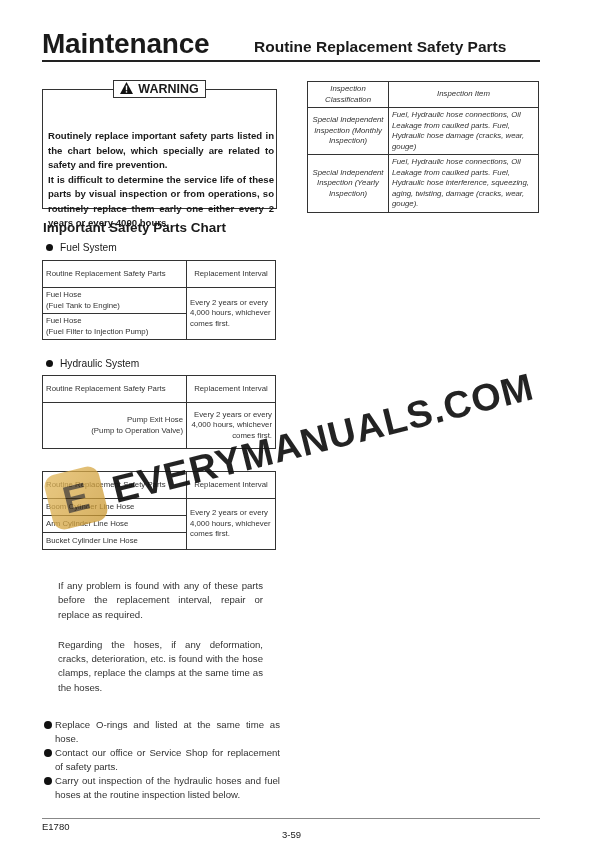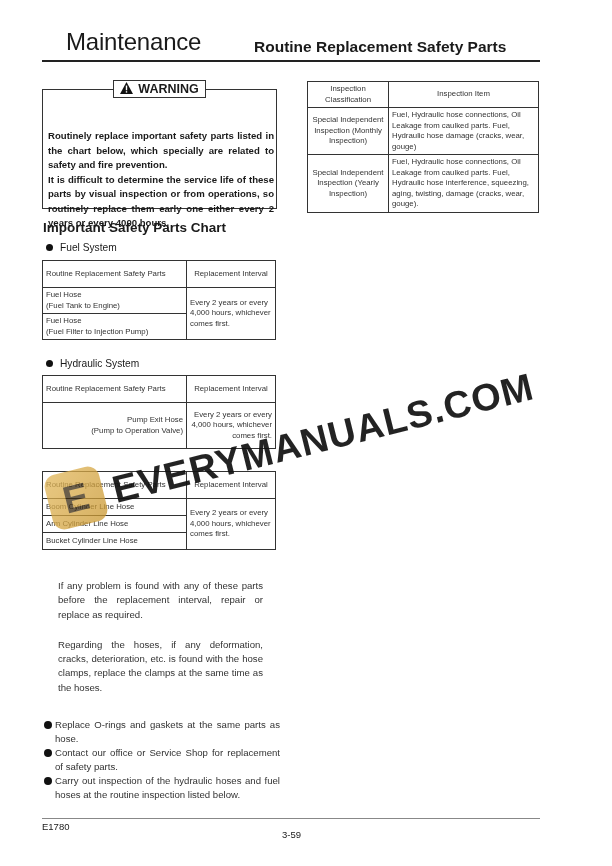--- a/index.html
+++ b/index.html
@@ -1,19 +1,19 @@
 <!DOCTYPE html>
 <html><head>
 <meta charset="utf-8">
 <style>
   html, body { margin:0; padding:0; background:#ffffff; }
   body { width:612px; height:866px; position:relative; overflow:hidden;
          font-family:"Liberation Sans", sans-serif; color:#1a1a1a; }
   .abs { position:absolute; }
-  .h-title { left:42px; top:28px; font-size:24px; font-weight:normal; letter-spacing:-0.2px;margin-left:24px; }
+  .h-title { left:42px; top:28px; font-size:28px; font-weight:bold; letter-spacing:-0.2px; }
   .h-sub { left:254px; top:38px; font-size:15.5px; font-weight:bold; }
   .h-rule { left:42px; top:60px; width:498px; height:2px; background:#222; }
 
   .warn-box { left:42px; top:89px; width:235px; height:120px; border:1px solid #333; box-sizing:border-box; }
   .warn-label { left:113px; top:80px; width:93px; height:18px; border:1px solid #333; background:#fff;
                 font-size:12.5px; font-weight:bold; display:flex; align-items:center; justify-content:center; gap:5px; box-sizing:border-box;}
   .warn-text { left:48px; top:105px; width:226px; font-size:9.6px; font-weight:bold; line-height:14.5px; text-align:justify;margin-top:24px; }
   .warn-text p { margin:0; }
 
   .sec-title { left:43px; top:220px; font-size:13.5px; font-weight:bold; }
@@ -122,33 +122,33 @@
   </table>
 
 <div class="abs body-text">
   <p>If any problem is found with any of these parts before the replacement interval, repair or replace as required.</p>
   <p>Regarding the hoses, if any deformation, cracks, deterioration, etc. is found with the hose clamps, replace the clamps at the same time as the hoses.</p>
 </div>
 
 <div class="abs notes">
   <div class="note">
       <span class="dot"></span>
-      <span>Replace O-rings and gaskets at the same parts as hose.</span>
+      <span>Replace O-rings and listed at the same time as hose.</span>
     </div>
   <div class="note">
       <span class="dot"></span>
       <span>Contact our office or Service Shop for replacement of safety parts.</span>
     </div>
   <div class="note">
       <span class="dot"></span>
       <span>Carry out inspection of the hydraulic hoses and fuel hoses at the routine inspection listed below.</span>
     </div>
 </div>
 
-<table class="pt" style="left:307px; top:81px; width:232px;">
+<table class="pt" style="left:307px; top:81px; width:232px;font-style:italic;">
   <tbody>
       <tr style="height:26px;">
     <td class="hdr" style="width:74px;">Inspection Classification</td>
     <td class="hdr">Inspection Item</td>
   </tr>
   <tr style="height:47px;">
     <td class="hdr">Special Independent Inspection (Monthly Inspection)</td>
     <td>Fuel, Hydraulic hose connections, Oil Leakage from caulked parts. Fuel, Hydraulic hose damage (cracks, wear, gouge)</td>
   </tr>
   <tr style="height:58px;">

